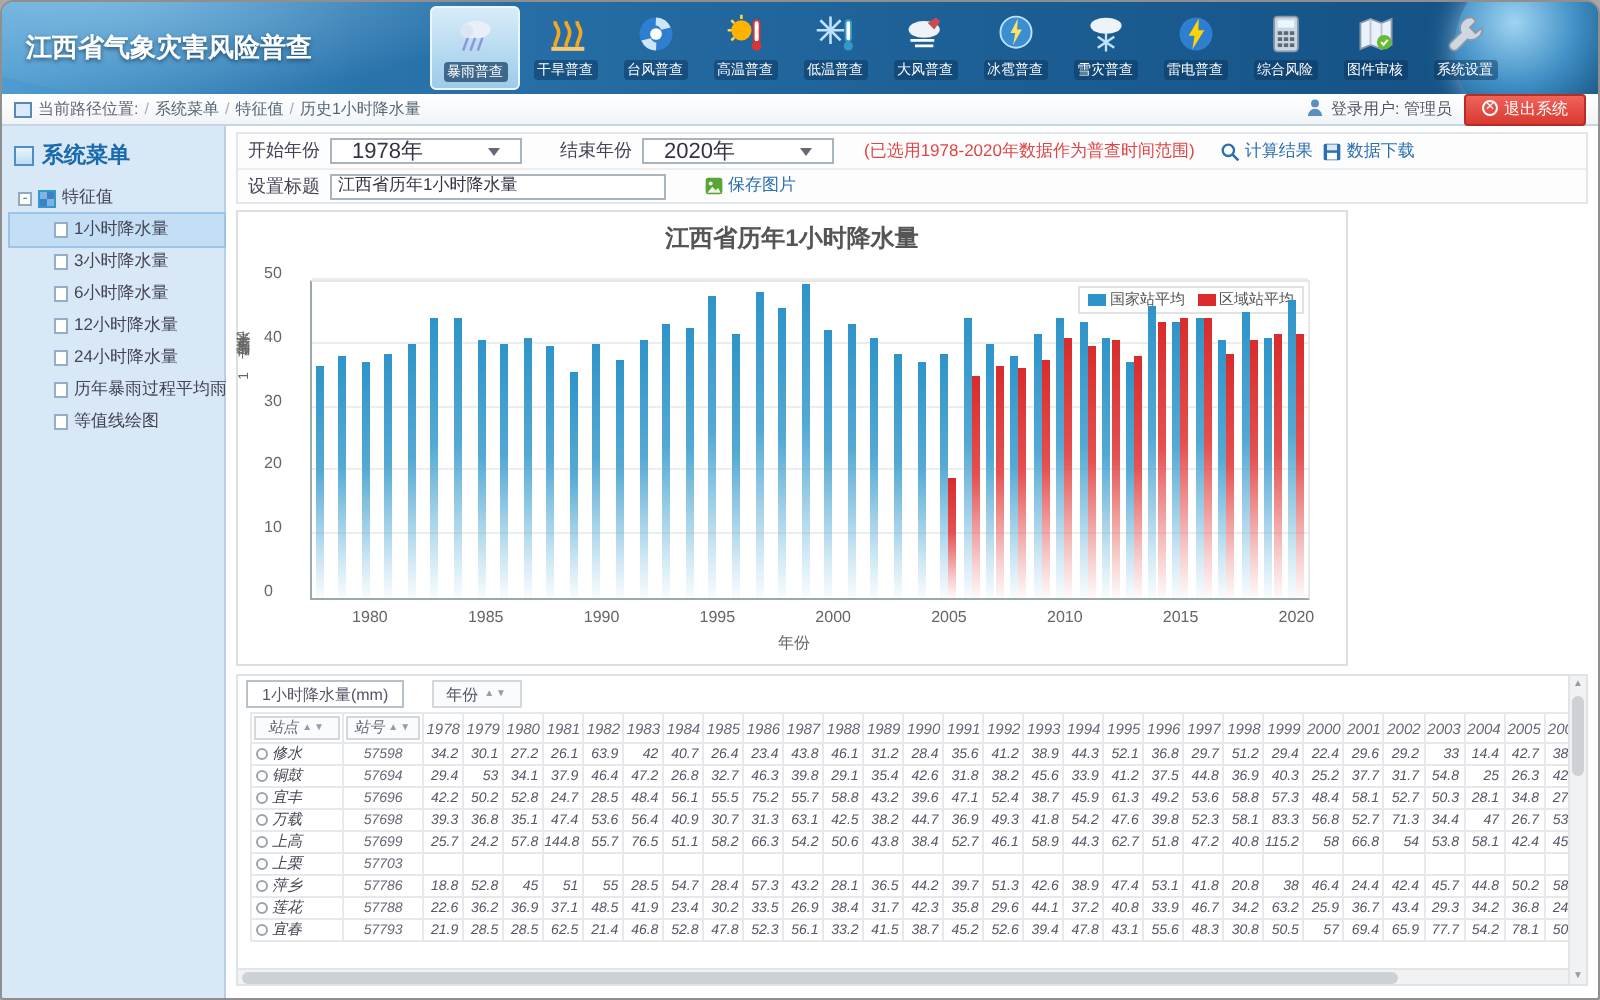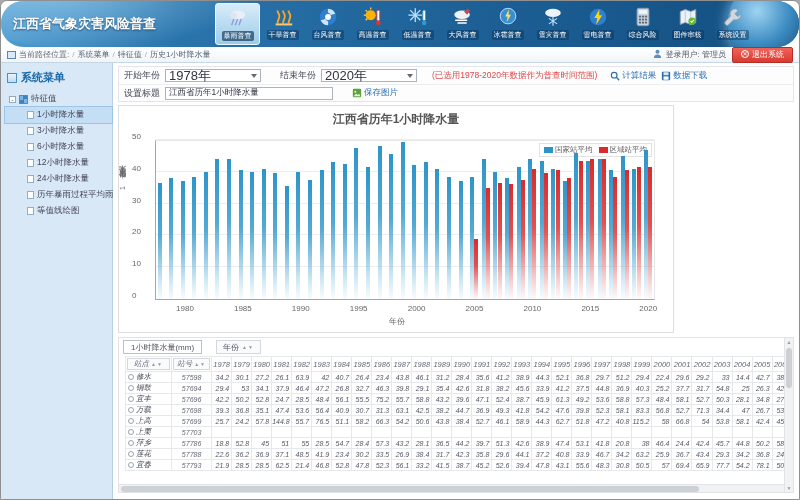--- a/index.html
+++ b/index.html
@@ -1,20 +1,20 @@
 <!DOCTYPE html>
 <html><head>
 <meta charset="utf-8">
 <style>
   * { box-sizing: border-box; margin: 0; padding: 0; }
   html,body { width:800px; height:500px; background:#a8a8a8; font-family:"Liberation Sans",sans-serif; overflow:hidden; }
   .window { width:800px; height:500px; background:#fff; border:1px solid #8f8f8f; border-radius:7px 7px 2px 2px; overflow:hidden; position:relative; }
 
   
-  .topbar { height:46px; background:linear-gradient(90deg,#4f9cd0 0%,#2a74ac 22%,#1e6298 55%,#134e80 100%); position:relative; overflow:hidden; display:flex; align-items:center;border-radius:22px; }
+  .topbar { height:46px; background:linear-gradient(90deg,#4f9cd0 0%,#2a74ac 22%,#1e6298 55%,#134e80 100%); position:relative; overflow:hidden; display:flex; align-items:center; }
   .topbar:before { content:""; position:absolute; left:-40px; top:-30px; width:300px; height:80px; background:radial-gradient(ellipse at 30% 30%, rgba(160,210,240,.65), rgba(160,210,240,0) 70%); border-radius:50%; }
   .title-block { width:212px; padding-left:12px; position:relative; z-index:2; color:#fff; font-weight:bold; font-size:13px; line-height:16px; text-shadow:0 1px 2px rgba(0,30,60,.6); }
   .title-line2 { padding-left:14px; }
   .toolbar { display:flex; z-index:2; margin-left:2px; }
   .tool { width:45px; height:42px; display:flex; flex-direction:column; align-items:center; justify-content:flex-start; cursor:pointer; padding-top:2px; }
   .tool .ticon { width:26px; height:24px; display:flex; align-items:center; justify-content:center; }
   .tool .ticon svg { width:22px; height:22px; }
   .tool .tlabel { font-size:7px; color:#fff; background:rgba(6,48,88,.45); padding:0 2px; border-radius:2px; margin-top:1px; white-space:nowrap; }
   .tool.selected { background:linear-gradient(#d8ecf9,#9ccbe9); border:1px solid #eaf5fc; border-radius:3px; }
   .tool.selected .tlabel { background:rgba(6,48,88,.65); }
@@ -45,21 +45,21 @@
   .gicon.wheel { border-radius:50%; background:conic-gradient(#e33 0 25%, #3a3 0 50%, #28c 0 75%, #fc3 0); border:1px solid #888; }
   .tree-item { display:flex; align-items:center; gap:3px; padding:2px 0 2px 22px; cursor:pointer; white-space:nowrap; }
   .leaf-icon { width:7px; height:8px; border:1px solid #93aec6; background:#fff; flex:none; }
   .tree-item.selected { background:#c3def5; outline:1px solid #9cc4e6; }
 
   
   .main { flex:1; background:#fff; padding:3px 5px; position:relative; overflow:hidden; }
   .controls-panel { border:1px solid #e2e6ea; background:#fdfdfe; }
   .ctrl-row { height:17px; display:flex; align-items:center; gap:5px; padding:0 5px; font-size:9px; color:#445; }
   .ctrl-row + .ctrl-row { border-top:1px solid #eceff2; }
-  .sel { width:96px; height:13px; border:1px solid #a9b4bd; background:#fff; display:flex; align-items:center; justify-content:space-between; padding:0 3px; font-size:13px; color:#334; cursor:pointer; }
+  .sel { width:96px; height:13px; border:1px solid #a9b4bd; background:#fff; display:flex; align-items:center; justify-content:space-between; padding:0 10px; font-size:11px; color:#334; cursor:pointer; }
   .sel .arr { width:0; height:0; border-left:3px solid transparent; border-right:3px solid transparent; border-top:4px solid #667; }
   .red-note { color:#e04545; font-size:8.5px; }
   .mini-btn { display:flex; align-items:center; gap:2px; color:#2a6fb0; font-size:8.5px; cursor:pointer; }
   .mini-btn svg { width:10px; height:10px; }
   .title-input { width:168px; height:13px; border:1px solid #a9b4bd; font-size:8.5px; padding:0 3px; color:#334; font-family:"Liberation Sans",sans-serif; }
 
   
   .chart-panel { margin-top:3px; width:556px; height:228px; border:1px solid #dcdfe2; background:#fff; position:relative; }
   .chart-title { text-align:center; font-size:12px; font-weight:bold; color:#555; padding-top:5px; }
   .plot { position:absolute; left:36px; top:34px; width:500px; height:160px; border-left:1px solid #9aa; border-bottom:1px solid #9aa; border-top:1px solid #e7e7e7; border-right:1px solid #e7e7e7; }

